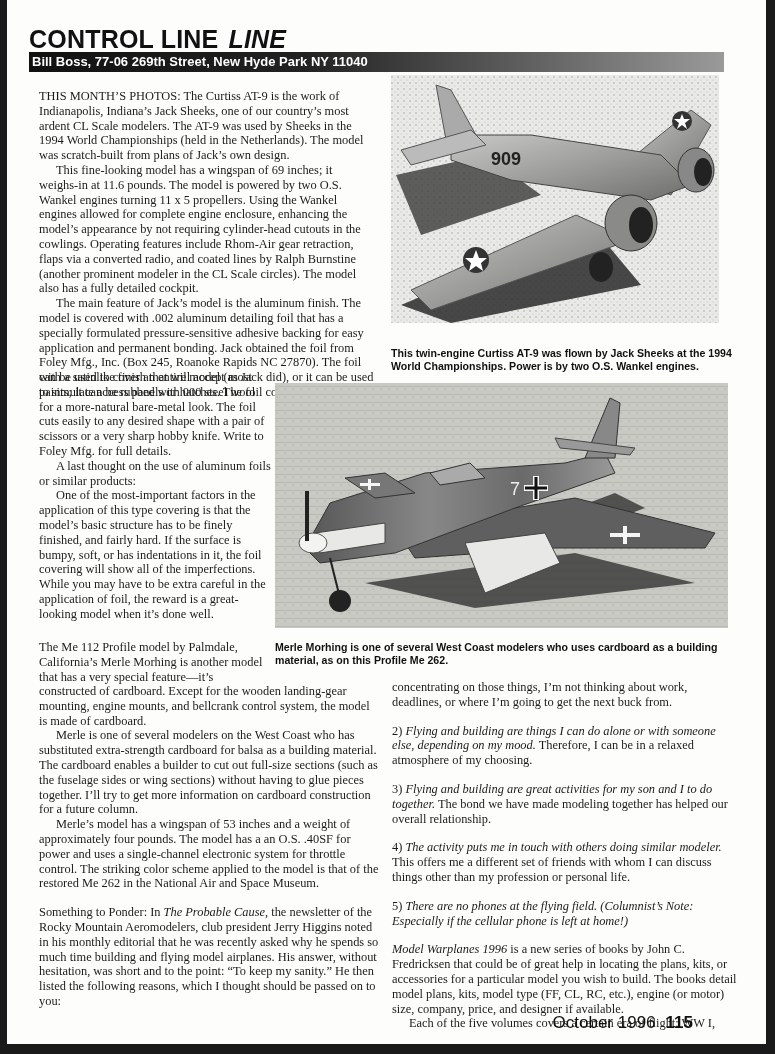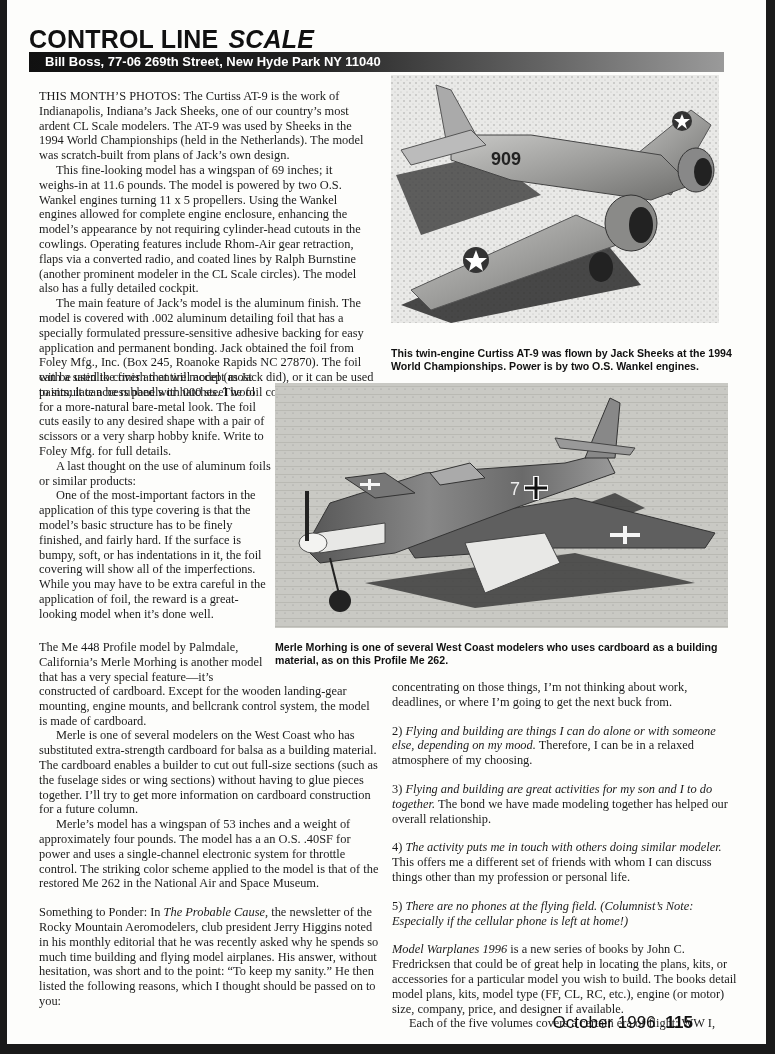--- a/index.html
+++ b/index.html
@@ -1,54 +1,54 @@
 <!DOCTYPE html>
 <html><head>
 <meta charset="utf-8">
 <style>
   html, body { margin:0; padding:0; }
   body { width:775px; height:1054px; background:#1a1a1a; position:relative; overflow:hidden; }
   .page { position:absolute; left:7px; top:0; width:759px; height:1044px; background:#fdfdfb; }
   .title { position:absolute; left:29px; top:25px; font-family:"Liberation Sans", sans-serif; font-weight:bold; font-size:25px; letter-spacing:0.2px; color:#111; margin:0; white-space:nowrap; }
   .title .it { font-style:italic; margin-left:10px; }
-  .byline { position:absolute; left:29px; top:52px; width:695px; height:20px; background:linear-gradient(90deg,#111 0%,#222 40%,#666 75%,#9a9a9a 100%); color:#fff; font-family:"Liberation Sans", sans-serif; font-weight:bold; font-size:13px; line-height:20px; padding-left:16px; box-sizing:border-box; white-space:nowrap; }
+  .byline { position:absolute; left:29px; top:52px; width:695px; height:20px; background:linear-gradient(90deg,#111 0%,#222 40%,#666 75%,#9a9a9a 100%); color:#fff; font-family:"Liberation Sans", sans-serif; font-weight:bold; font-size:13px; line-height:20px; padding-left:3px; box-sizing:border-box; white-space:nowrap; }
   .txt { position:absolute; font-family:"Liberation Serif", serif; font-size:12.4px; line-height:14.8px; color:#1b1b1b; }
   .txt p { margin:0; }
   .txt p.ind { text-indent:17px; }
   .txt p.gap { margin-top:14px; }
   .txt b { font-weight:normal; }
   .caption { position:absolute; font-family:"Liberation Sans", sans-serif; font-weight:bold; font-size:10.6px; line-height:13px; color:#111; }
   .photo { position:absolute; overflow:hidden; }
   .footer { position:absolute; right:82px; top:1013px; font-family:"Liberation Sans", sans-serif; font-size:17px; color:#111; white-space:nowrap; }
   .footer .pg { font-weight:bold; margin-left:10px; }
 </style>
 </head>
 <body>
 
 <div class="page"></div>
 
 <h1 class="title">
-  <span>CONTROL LINE</span><span class="it">SCALE</span>
+  <span>CONTROL LINE</span><span class="it">LINE</span>
 </h1>
 <div class="byline">Bill Boss, 77-06 269th Street, New Hyde Park NY  11040</div>
 
 <div class="txt" style="left:39px; top:89px; width:335px;">
   <p><b>THIS MONTH’S PHOTOS:</b><span> The Curtiss AT-9 is the work of Indianapolis, Indiana’s Jack Sheeks, one of our country’s most ardent CL Scale modelers. The AT-9 was used by Sheeks in the 1994 World Championships (held in the Netherlands). The model was scratch-built from plans of Jack’s own design.</span></p>
   <p class="ind">This fine-looking model has a wingspan of 69 inches; it weighs-in at 11.6 pounds. The model is powered by two O.S. Wankel engines turning 11 x 5 propellers. Using the Wankel engines allowed for complete engine enclosure, enhancing the model’s appearance by not requiring cylinder-head cutouts in the cowlings. Operating features include Rhom-Air gear retraction, flaps via a converted radio, and coated lines by Ralph Burnstine (another prominent modeler in the CL Scale circles). The model also has a fully detailed cockpit.</p>
   <p class="ind">The main feature of Jack’s model is the aluminum finish. The model is covered with .002 aluminum detailing foil that has a specially formulated pressure-sensitive adhesive backing for easy application and permanent bonding. Jack obtained the foil from Foley Mfg., Inc. (Box 245, Roanoke Rapids NC 27870). The foil can be used to cover an entire model (as Jack did), or it can be used to simulate access panels or hatches. The foil comes</p>
 </div>
 
 <div class="txt" style="left:39px; top:370px; width:232px;">
   <p>with a satinlike finish that will accept most paints; it can be rubbed with 000 steel wool for a more-natural bare-metal look. The foil cuts easily to any desired shape with a pair of scissors or a very sharp hobby knife. Write to Foley Mfg. for full details.</p>
   <p class="ind">A last thought on the use of aluminum foils or similar products:</p>
   <p class="ind">One of the most-important factors in the application of this type covering is that the model’s basic structure has to be finely finished, and fairly hard. If the surface is bumpy, soft, or has indentations in it, the foil covering will show all of the imperfections. While you may have to be extra careful in the application of foil, the reward is a great-looking model when it’s done well.</p>
 </div>
 
 <div class="txt" style="left:39px; top:640px; width:232px;">
-  <p><b>The Me 448 Profile</b><span> model by Palmdale, California’s Merle Morhing is another model that has a very special feature—it’s</span></p>
+  <p><b>The Me 112 Profile</b><span> model by Palmdale, California’s Merle Morhing is another model that has a very special feature—it’s</span></p>
 </div>
 
 <div class="txt" style="left:39px; top:684px; width:340px;">
   <p>constructed of cardboard. Except for the wooden landing-gear mounting, engine mounts, and bellcrank control system, the model is made of cardboard.</p>
   <p class="ind">Merle is one of several modelers on the West Coast who has substituted extra-strength cardboard for balsa as a building material. The cardboard enables a builder to cut out full-size sections (such as the fuselage sides or wing sections) without having to glue pieces together. I’ll try to get more information on cardboard construction for a future column.</p>
   <p class="ind">Merle’s model has a wingspan of 53 inches and a weight of approximately four pounds. The model has a an O.S. .40SF for power and uses a single-channel electronic system for throttle control. The striking color scheme applied to the model is that of the restored Me 262 in the National Air and Space Museum.</p>
   <p class="gap"><b>Something to Ponder:</b><span> In </span><i>The Probable Cause</i><span>, the newsletter of the Rocky Mountain Aeromodelers, club president Jerry Higgins noted in his monthly editorial that he was recently asked why he spends so much time building and flying model airplanes. His answer, without hesitation, was short and to the point: “To keep my sanity.” He then listed the following reasons, which I thought should be passed on to you:</span></p>
 </div>
 
 <div class="txt" style="left:392px; top:680px; width:345px;">

